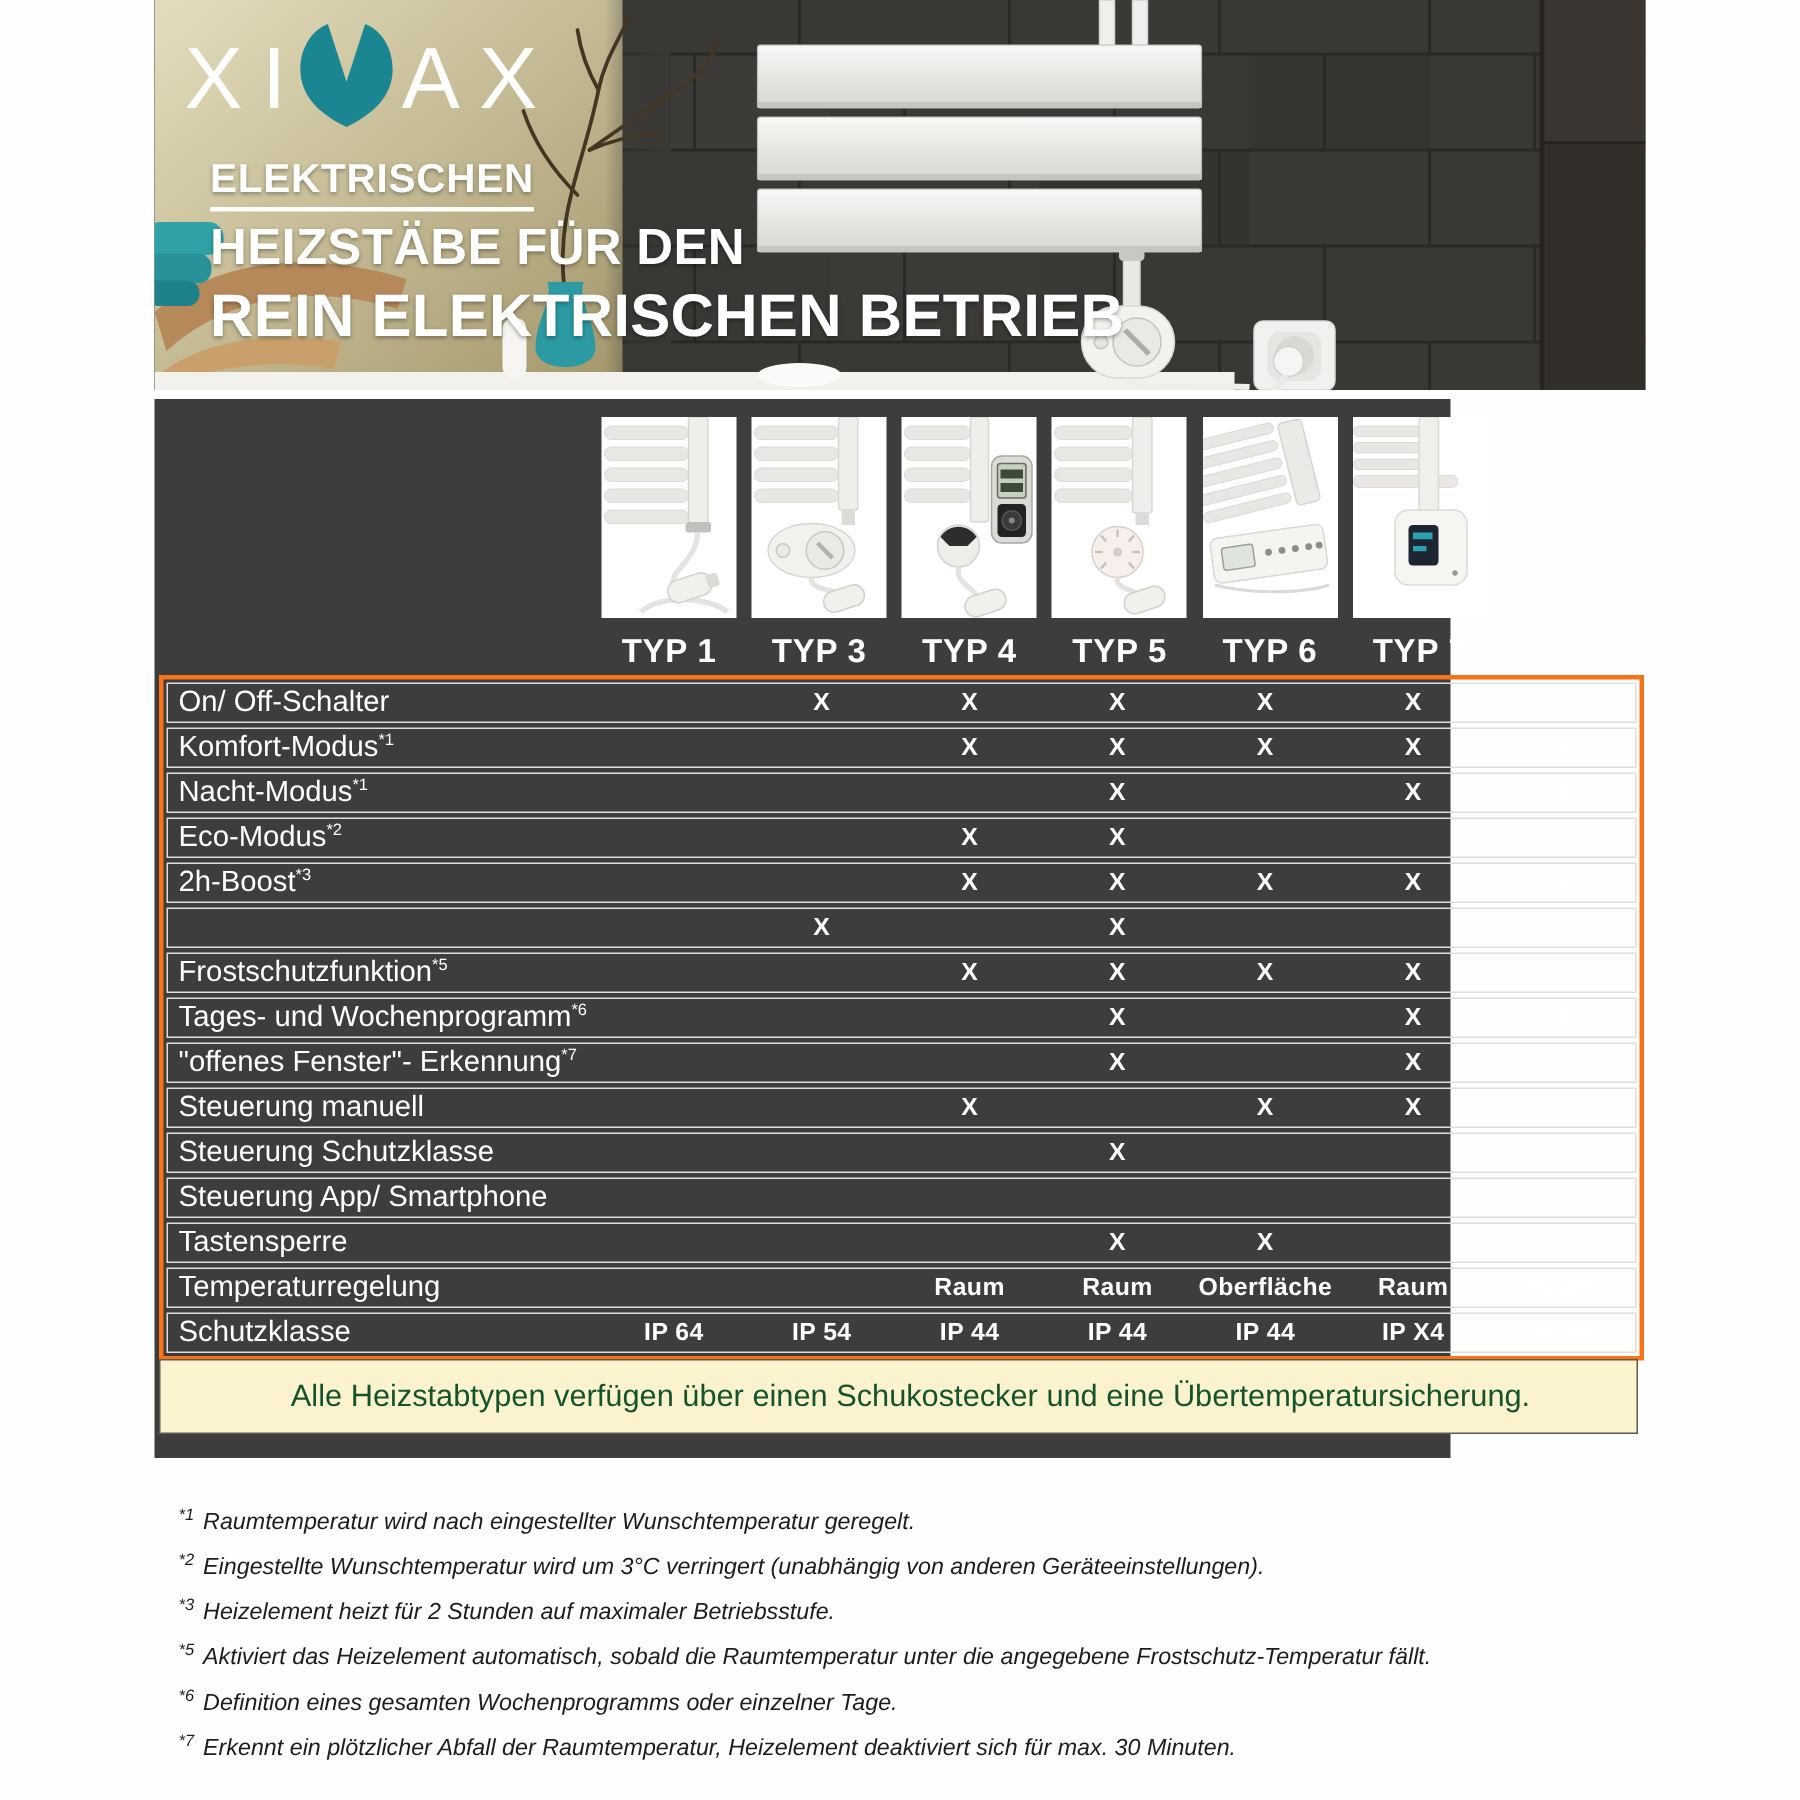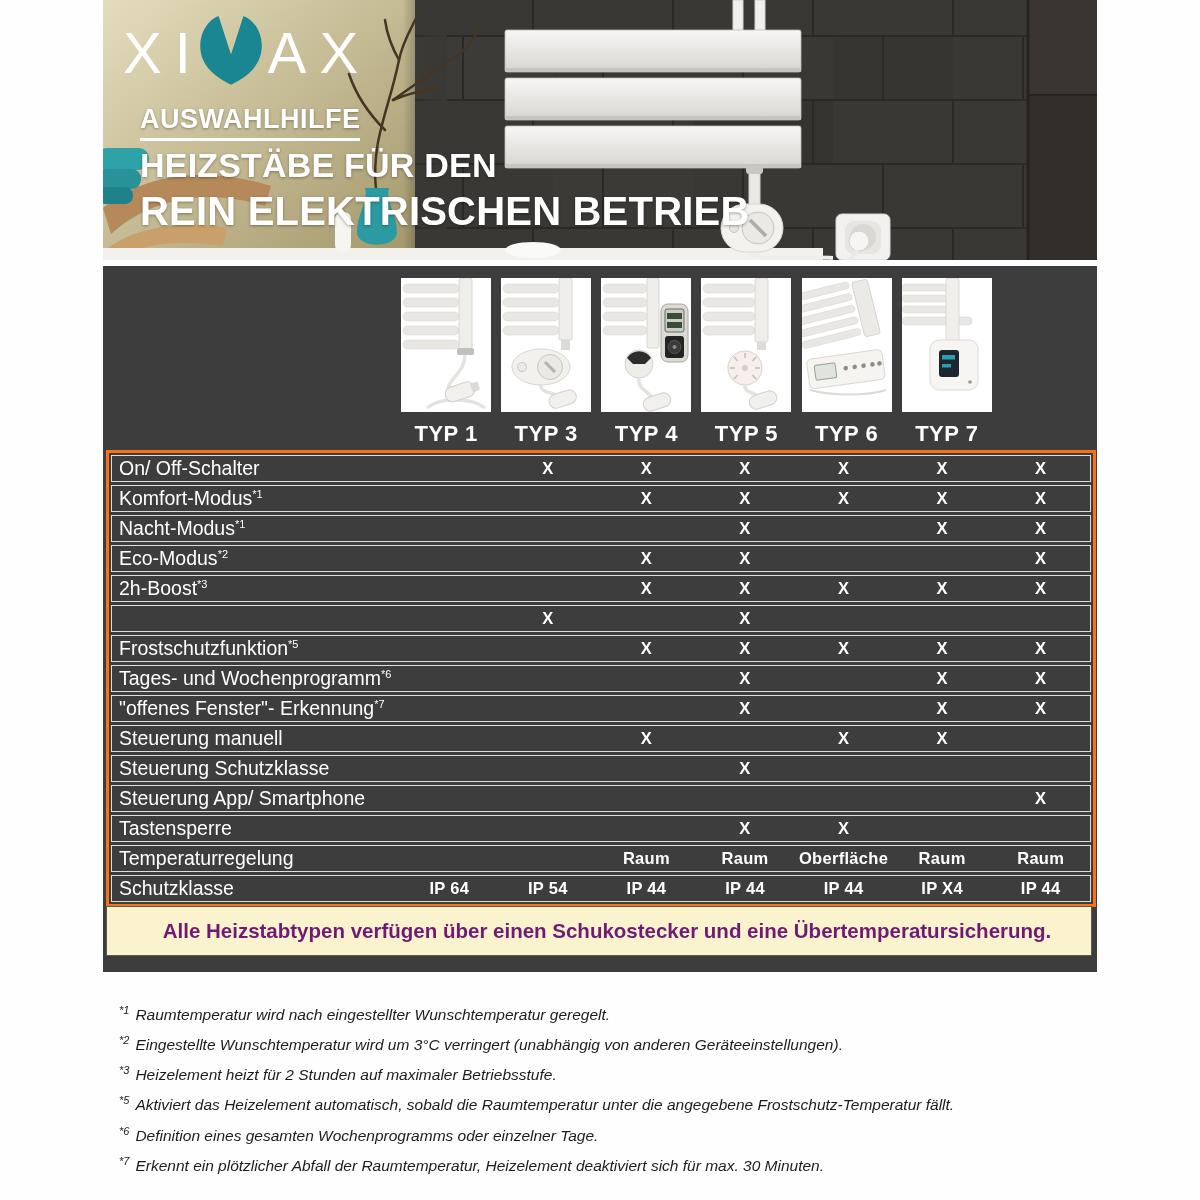--- a/index.html
+++ b/index.html
@@ -15,39 +15,39 @@
   .logo .m-glyph{width:66px;height:72px;margin:0 4px 6px -6px;}
   .kicker{position:absolute;left:37px;top:104px;color:#fff;font-size:27px;font-weight:bold;
           letter-spacing:.5px;padding-bottom:3px;border-bottom:3px solid #fff;
           text-shadow:0 1px 3px rgba(0,0,0,.35);}
   .title-l1{position:absolute;left:37px;top:146px;color:#fff;font-size:34px;font-weight:bold;
             letter-spacing:.2px;text-shadow:0 1px 3px rgba(0,0,0,.35);}
   .title-l2{position:absolute;left:37px;top:189px;color:#fff;font-size:40px;font-weight:bold;
             letter-spacing:.2px;text-shadow:0 1px 3px rgba(0,0,0,.35);}
 
   
-  .panel{position:absolute;left:103px;top:266px;width:994px;height:706px;background:#3d3d3d;}
+  .panel{position:absolute;left:103px;top:266px;width:864px;height:706px;background:#3d3d3d;}
   .prods{position:absolute;left:0;top:12px;width:994px;display:grid;
          grid-template-columns:293px repeat(7,1fr);}
   .prod{display:flex;flex-direction:column;align-items:center;}
   .prod-img{width:90px;height:134px;background:#ffffff;}
   .prod-img svg{display:block;width:90px;height:134px;}
   .prod-label{margin-top:9px;color:#fff;font-weight:bold;font-size:22px;letter-spacing:.5px;}
 
   .rows-outer{position:absolute;left:3px;top:184px;width:980px;border:3px solid #f97316;padding:2px;}
   .frow{display:grid;grid-template-columns:288px repeat(7,1fr);height:25px;
         border:1px solid #dedede;margin-bottom:3px;align-items:center;}
   .frow:last-child{margin-bottom:0;}
   .flabel{color:#fff;font-size:19.5px;padding-left:7px;white-space:nowrap;}
   .flabel sup{font-size:11px;letter-spacing:0;}
   .fcell{color:#fff;font-weight:bold;font-size:16.5px;text-align:center;letter-spacing:.3px;}
 
   .banner{position:absolute;left:3px;top:640px;width:984px;height:48px;background:#faf3cd;
           border:1px solid #5d5b4e;display:flex;align-items:center;justify-content:center;}
-  .banner span{font-weight:bold;font-size:20.5px;color:#701a75;margin-left:16px;}
+  .banner span{font-weight:normal;font-size:20.5px;color:#14532d;margin-left:16px;}
 
   
   .footnotes{position:absolute;left:119px;top:1001px;width:1000px;color:#1c1c1c;
              font-style:italic;font-size:15.5px;line-height:18.5px;}
   .note{margin-bottom:6.5px;white-space:nowrap;}
   .nsup{font-size:11px;vertical-align:super;margin-right:6px;}
 </style>
 </head>
 <body>
 
@@ -158,21 +158,21 @@
       <path d="M754,250 C750,258 744,262 740,264" fill="none" stroke="#eceae7" stroke-width="4"></path>
     </svg>
 
     <div class="logo">
       <span>XI</span>
       <svg class="m-glyph" viewBox="0 0 100 110">
         <path d="M31,3 C15,9 3,27 3,49 C3,77 23,95 50,108 C77,95 97,77 97,49 C97,27 85,9 69,3 L50,62 Z" fill="#1a8691"></path>
       </svg>
       <span>AX</span>
     </div>
-    <div class="kicker">AUSWAHLHILFE</div>
+    <div class="kicker">ELEKTRISCHEN</div>
     <div class="title-l1">HEIZSTÄBE FÜR DEN</div>
     <div class="title-l2">REIN ELEKTRISCHEN BETRIEB</div>
   </div>
 
   <div class="panel">
     <div class="prods" id="prods">
         <div></div>
         <div class="prod">
           <div class="prod-img">
             <svg viewBox="0 0 90 134">

